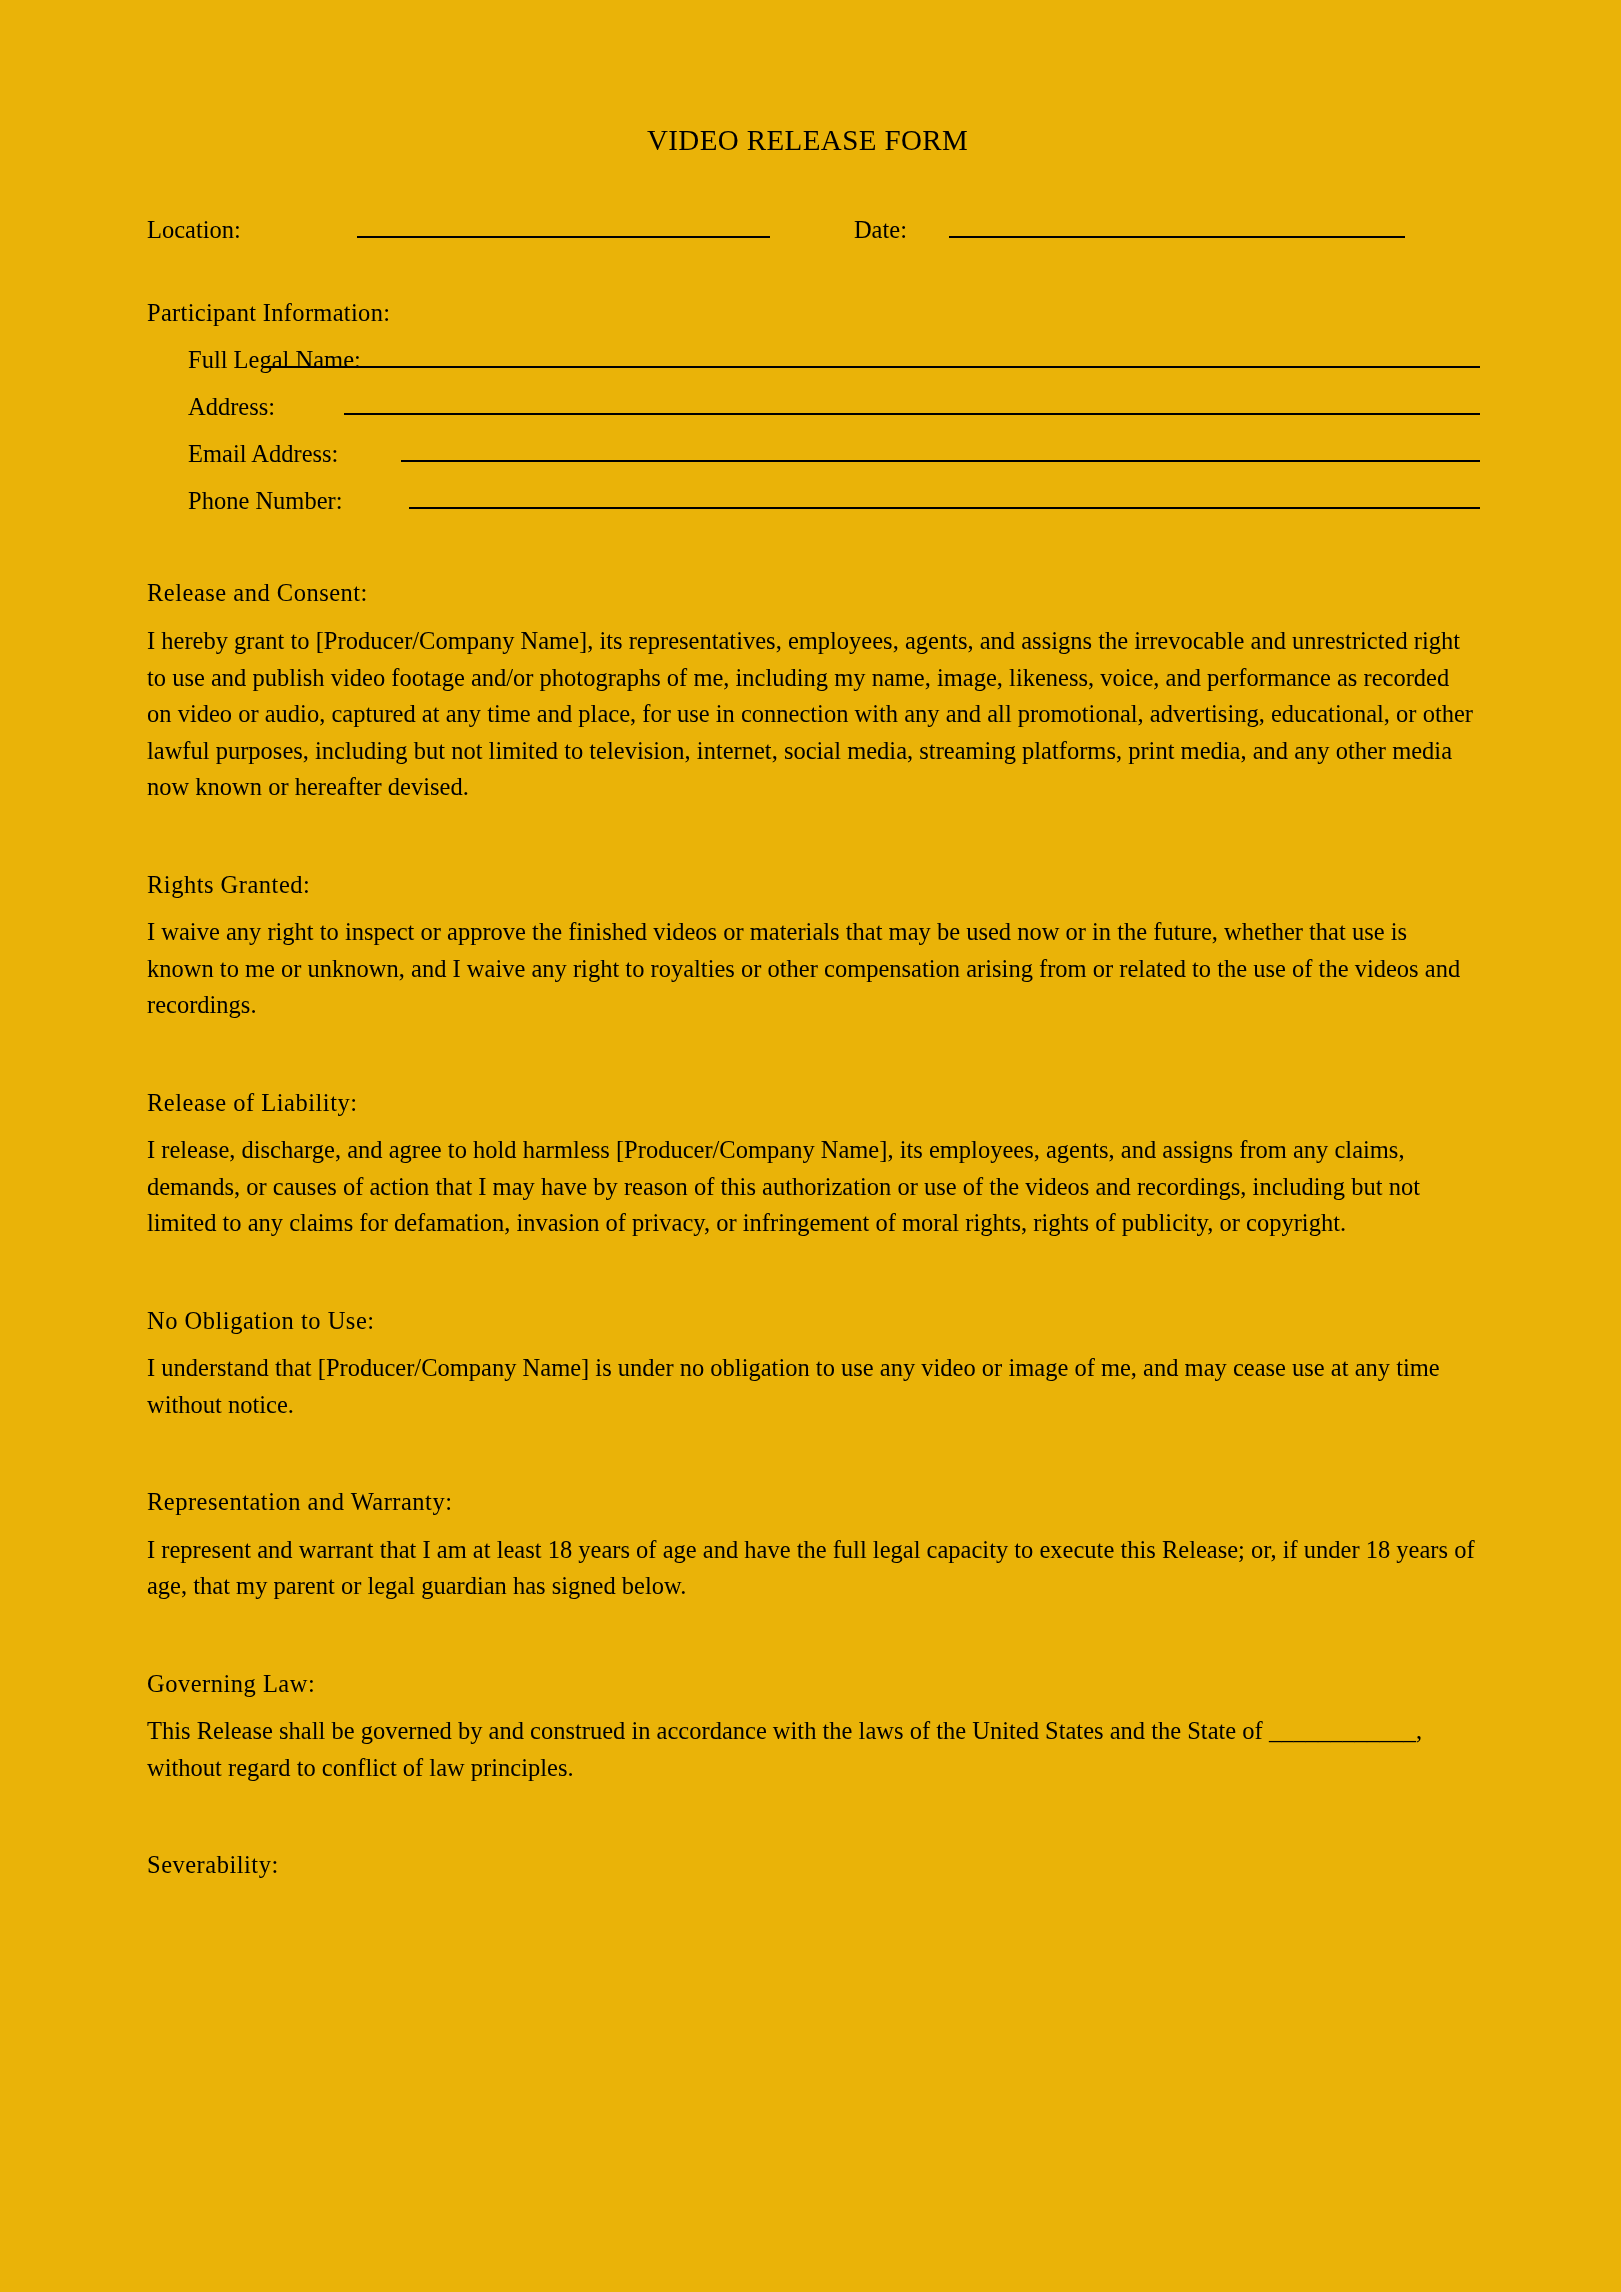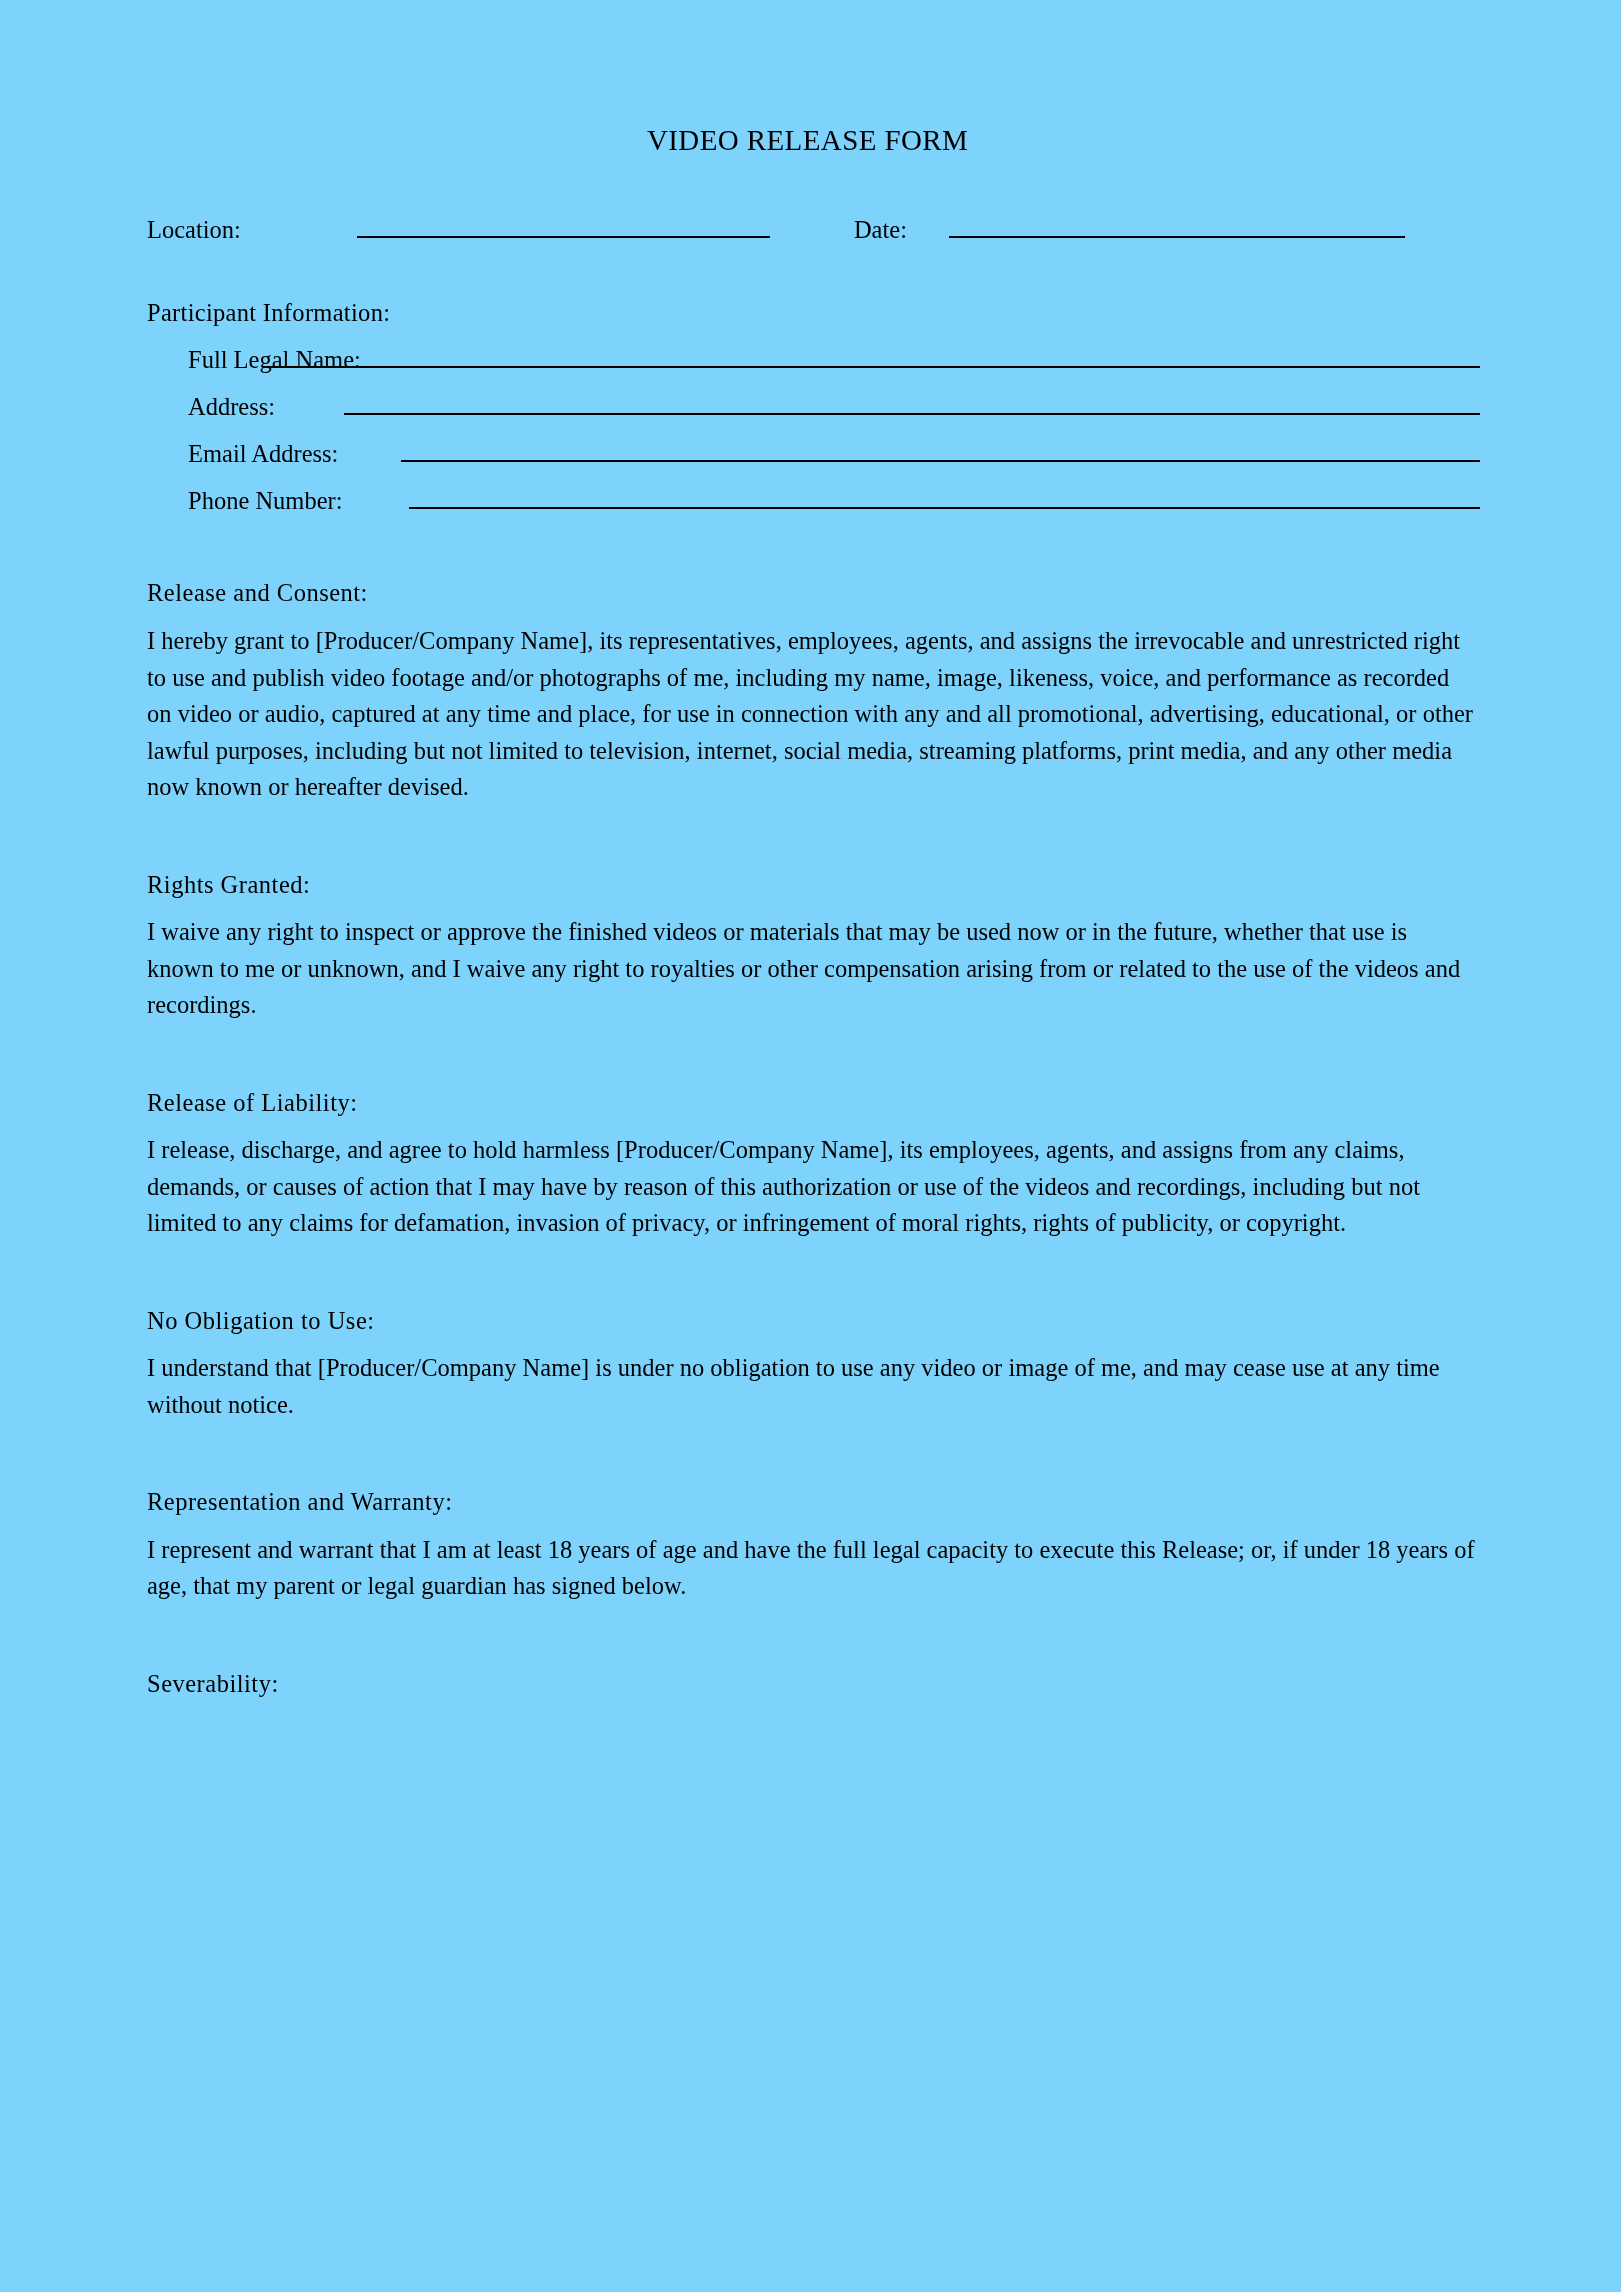--- a/index.html
+++ b/index.html
@@ -9,21 +9,21 @@
   }
   body {
     font-family: "Liberation Serif", "DejaVu Serif", serif;
     color: #000000;
   }
   .page {
     position: relative;
     width: 1621px;
     height: 2293px;
     margin: 0 auto;
-    background: #7dd3fc;
+    background: #eab308;
     box-sizing: border-box;
     padding: 0;
     overflow: hidden;
   }
   .content {
     position: absolute;
     left: 147px;
     top: 0;
     width: 1333px;
   }
@@ -175,20 +175,24 @@
     <div class="section">
       <div class="section-heading">No Obligation to Use:</div>
       <p class="section-body">I understand that [Producer/Company Name] is under no obligation to use any video or image of me, and may cease use at any time without notice.</p>
     </div>
 
     <div class="section">
       <div class="section-heading">Representation and Warranty:</div>
       <p class="section-body">I represent and warrant that I am at least 18 years of age and have the full legal capacity to execute this Release; or, if under 18 years of age, that my parent or legal guardian has signed below.</p>
     </div>
 
+    <div class="section">
+      <div class="section-heading">Governing Law:</div>
+      <p class="section-body">This Release shall be governed by and construed in accordance with the laws of the United States and the State of ____________, without regard to conflict of law principles.</p>
+    </div>
 
     <div class="section">
       <div class="section-heading">Severability:</div>
     </div>
 
   </div>
 </div>
 
 
 </body></html>

